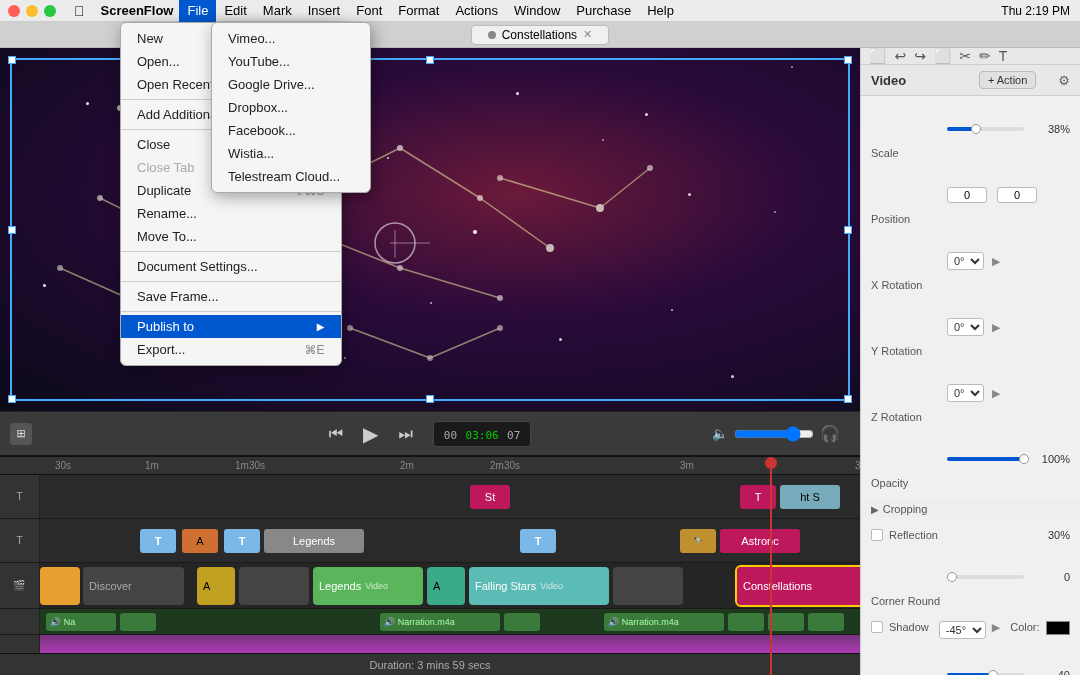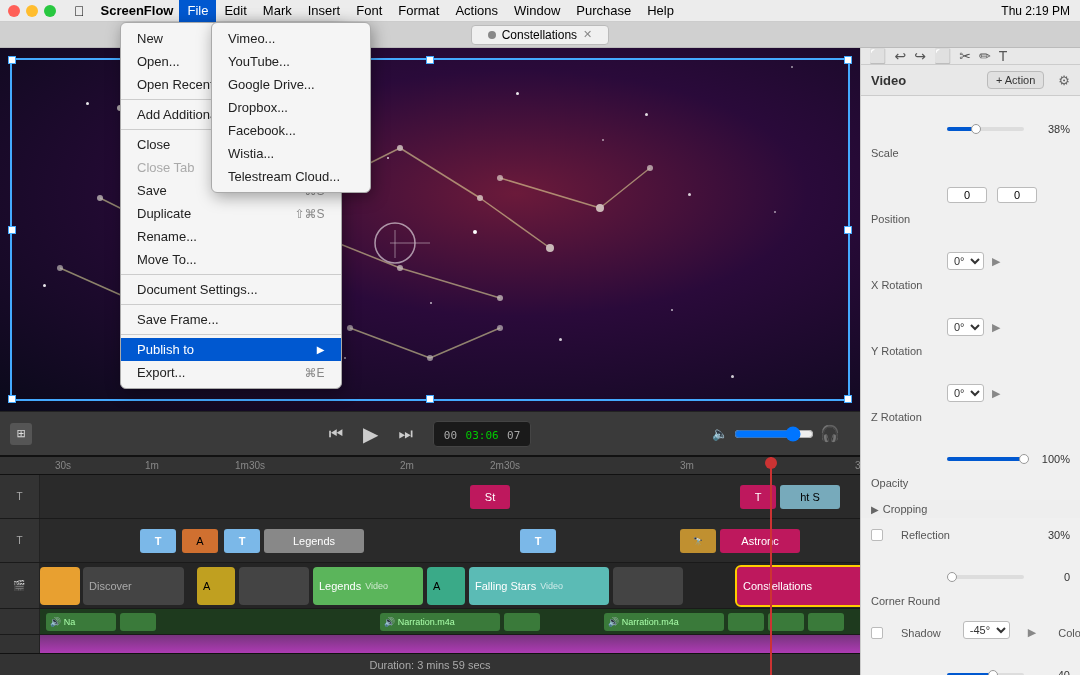--- a/index.html
+++ b/index.html
@@ -178,21 +178,21 @@
     .divider { height: 1px; background: #ccc; margin: 4px 0; }
 
     .collapsible-header {
       display: flex; align-items: center; padding: 3px 10px; cursor: pointer;
       background: #eee;
     }
     .collapsible-arrow { font-size: 10px; color: #666; margin-right: 4px; }
     .collapsible-title { font-size: 11px; color: #555; }
 
     .checkbox-row {
-      display: flex; align-items: flex-end; padding: 3px 10px; gap: 18px;
+      display: flex; align-items: flex-start; padding: 3px 10px; gap: 6px;
     }
     .cb { width: 12px; height: 12px; border: 1px solid #bbb; background: white; border-radius: 2px; flex-shrink: 0; }
     .cb-label { font-size: 11px; color: #555; }
     .color-swatch { width: 32px; height: 14px; background: #000; border: 1px solid #888; }
 
     
     #file-menu {
       position: absolute; top: 22px; left: 120px; z-index: 2000;
       background: #f5f5f5; border: 1px solid #aaa; border-radius: 6px;
       box-shadow: 2px 4px 16px rgba(0,0,0,0.35);
@@ -542,21 +542,21 @@
       <span class="panel-tool-icon">↩</span>
       <span class="panel-tool-icon">↪</span>
       <span class="panel-tool-icon">⬜</span>
       <span class="panel-tool-icon">✂</span>
       <span class="panel-tool-icon">✏</span>
       <span class="panel-tool-icon">T</span>
     </div>
 
     <div class="panel-section-header">
       <span class="panel-section-title">Video</span>
-      <div style="display:flex;align-items:center;gap:14px;">
+      <div style="display:flex;align-items:center;gap:22px;">
         <button class="panel-action-btn">+ Action</button>
         <span class="panel-gear">⚙</span>
       </div>
     </div>
 
     <div class="prop-row">
       <span class="prop-label">Scale</span>
       <div class="prop-slider" style="flex:1;">
         <div class="prop-slider-fill" style="width:38%;"></div>
         <div class="prop-slider-thumb" style="left:calc(38% - 5px);"></div>
@@ -681,24 +681,20 @@
   <div class="menu-separator"></div>
   <div class="menu-item">
     <span>Close</span>
     <span class="shortcut">⌘W</span>
   </div>
   <div class="menu-item disabled">
     <span>Close Tab</span>
     <span class="shortcut">^⌘W</span>
   </div>
   <div class="menu-item">
-    <span>Save</span>
-    <span class="shortcut">⌘S</span>
-  </div>
-  <div class="menu-item">
     <span>Duplicate</span>
     <span class="shortcut">⇧⌘S</span>
   </div>
   <div class="menu-item">
     <span>Rename...</span>
   </div>
   <div class="menu-item">
     <span>Move To...</span>
   </div>
   <div class="menu-separator"></div>

